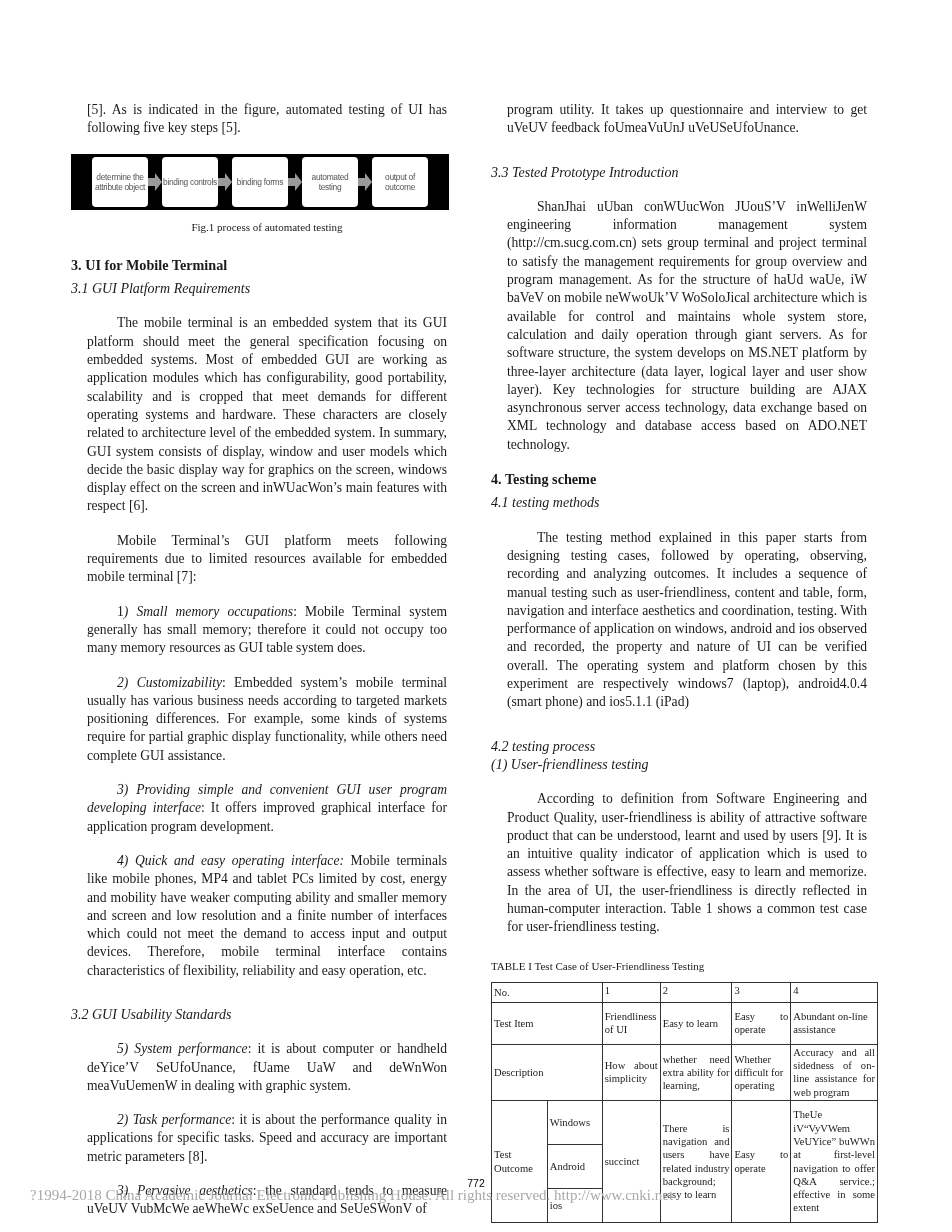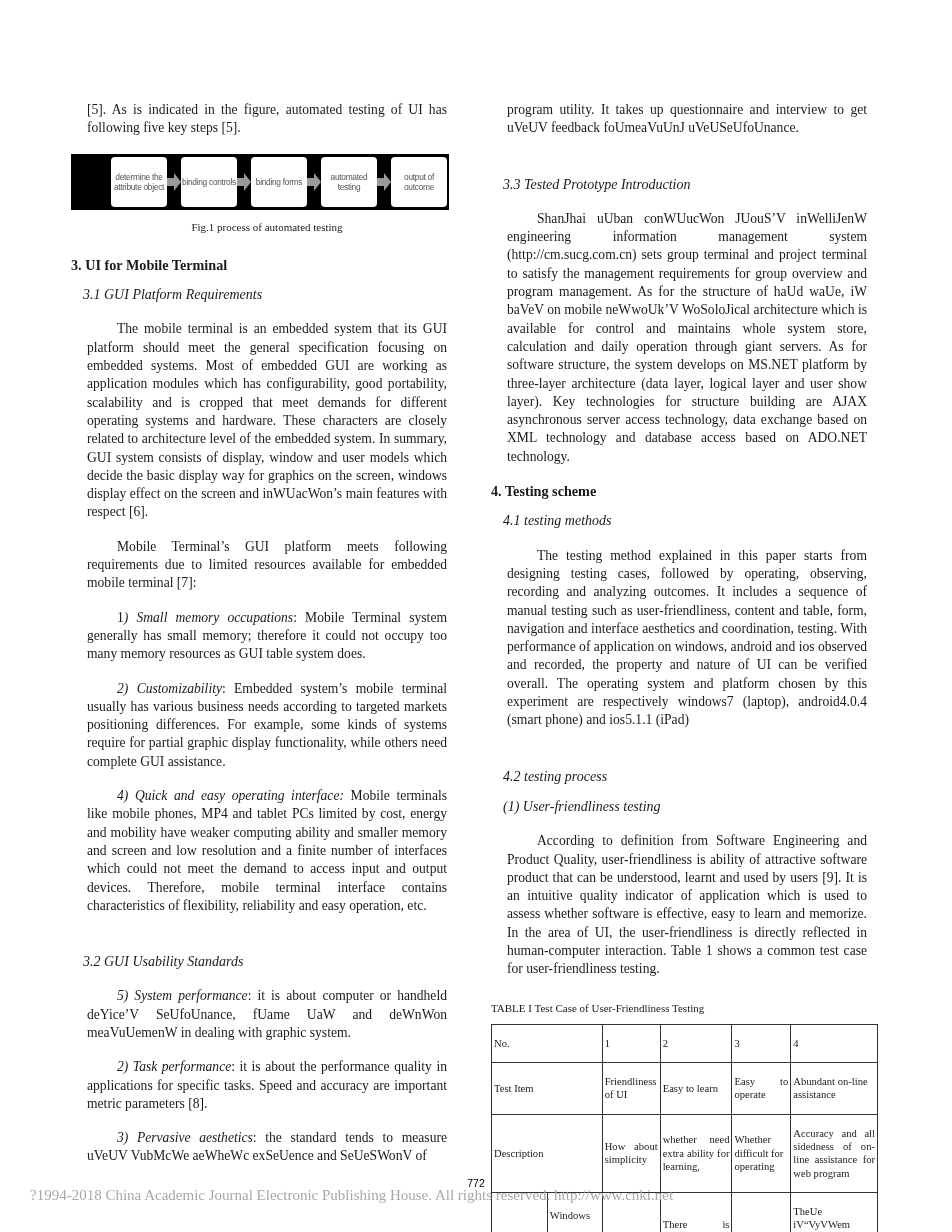--- a/index.html
+++ b/index.html
@@ -7,45 +7,45 @@
     width: 952px; height: 1232px; position: relative; overflow: hidden;
     font-family: "Liberation Serif", "DejaVu Serif", serif;
     color: #1a1a1a;
   }
   .col { position: absolute; top: 85px; font-size: 13.6px; line-height: 18.3px; text-align: justify; }
   .col-left { left: 71px; width: 392px; }
   .col-right { left: 491px; width: 392px; }
   p { margin: 16px; }
   .indent { text-indent: 30px; }
   .sec { font-weight: bold; font-size: 14.2px; margin: 14px 0 6px 0; }
-  .subsec { font-style: italic; font-size: 14px; margin: 12px; }
+  .subsec { font-style: italic; font-size: 14px; margin: 0; }
   .gap { height: 10px; }
   i { font-style: italic; }
 
   
   .figure {
     margin: 11px 0 0 0; width: 378px; height: 56px; background: #000;
-    display: flex; align-items: center; justify-content: flex-end;
+    display: flex; align-items: center; justify-content: center;
     padding: 13px 2px; box-sizing: border-box;
   }
   .fbox {
     width: 56px; height: 50px; background: #fff; border-radius: 4px;
     display: flex; align-items: center; justify-content: center; text-align: center;
     font-family: "Liberation Sans", "DejaVu Sans", sans-serif; font-size: 8.4px; line-height: 10px;
     color: #555; letter-spacing: -0.3px;
   }
   .farrow { width: 14px; height: 18px; position: relative; }
   .farrow::before { content: ""; position: absolute; left: 0; top: 5px; width: 7px; height: 8px; background: #9a9a9a; }
   .farrow::after { content: ""; position: absolute; left: 7px; top: 0; border-left: 7px solid #9a9a9a; border-top: 9px solid transparent; border-bottom: 9px solid transparent; }
   .figcap { text-align: center; font-size: 11px; margin: 8px 0 20px 0; }
 
   
   .tcap { text-align: left; font-size: 11px; margin: 20px 0 7px 0; }
   table { border-collapse: collapse; width: 387px; font-size: 10.6px; line-height: 13.3px; }
-  td { border: 1px solid #333; padding: 12px 2px; vertical-align: middle; text-align: left; font-family: Liberation Serif, serif; }
+  td { border: 1px solid #333; padding: 1px 2px; vertical-align: middle; text-align: left; font-family: Liberation Serif, serif; }
   td.j { text-align: justify; }
   .footer-page { position: absolute; top: 1177px; left: 0; width: 952px; text-align: center;
     font-family: "Liberation Sans", "DejaVu Sans", sans-serif; font-size: 10.5px; color: #000; }
   .footer-copy { position: absolute; top: 1187px; left: 30px; font-size: 15px; color: #a8a8a8; white-space: nowrap; }
 </style>
 </head>
 <body>
 
 <div class="col col-left">
   <p>[5]. As is indicated in the figure, automated testing of UI has following five key steps [5].</p>
@@ -63,20 +63,21 @@
   </div>
   <div class="figcap">Fig.1 process of automated testing</div>
 
   <div class="sec">3.  UI for Mobile Terminal</div>
   <div class="subsec">3.1  GUI Platform Requirements</div>
   <p class="indent">The mobile terminal is an embedded system that its GUI platform should meet the general specification focusing on embedded systems.  Most of embedded GUI are working as application modules which has configurability, good portability, scalability and is cropped that meet demands for different operating systems and hardware.  These characters are closely related to architecture level of the embedded system.  In summary, GUI system consists of display, window and user models which decide the basic display way for graphics on the screen, windows display effect on the screen and inWUacWon’s main features with respect [6].</p>
   <p class="indent">Mobile Terminal’s GUI platform meets following requirements due to limited resources available for embedded mobile terminal [7]:</p>
 
   <p class="indent"><span>1</span><i>) Small memory occupations</i><span>: Mobile Terminal system generally has small memory; therefore it could not occupy too many memory resources as GUI table system does.</span></p>
   <p class="indent"><i>2) Customizability</i><span>: Embedded system’s mobile terminal usually has various business needs according to targeted markets positioning differences.  For example, some kinds of systems require for partial graphic display functionality, while others need complete GUI assistance.</span></p>
+  <p class="indent"><i>3) Providing simple and convenient GUI user program developing interface</i><span>: It offers improved graphical interface for application program development.</span></p>
   <p class="indent"><i>4) Quick and easy operating interface:</i><span> Mobile terminals like mobile phones, MP4 and tablet PCs limited by cost, energy and mobility have weaker computing ability and smaller memory and screen and low resolution and a finite number of interfaces which could not meet the demand to access input and output devices. Therefore, mobile terminal interface contains characteristics of flexibility, reliability and easy operation, etc.</span></p>
 
   <div class="gap"></div>
   <div class="subsec">3.2  GUI Usability Standards</div>
   <p class="indent"><i>5) System performance</i><span>: it is about computer or handheld deYice’V SeUfoUnance, fUame UaW and deWnWon meaVuUemenW in dealing with graphic system.</span></p>
   <p class="indent"><i>2) Task performance</i><span>: it is about the performance quality in applications for specific tasks.  Speed and accuracy are important metric parameters [8].</span></p>
   <p class="indent"><i>3) Pervasive aesthetics</i><span>: the standard tends to measure uVeUV VubMcWe aeWheWc exSeUence and SeUeSWonV of</span></p>
 </div>
 
 <div class="col col-right">

